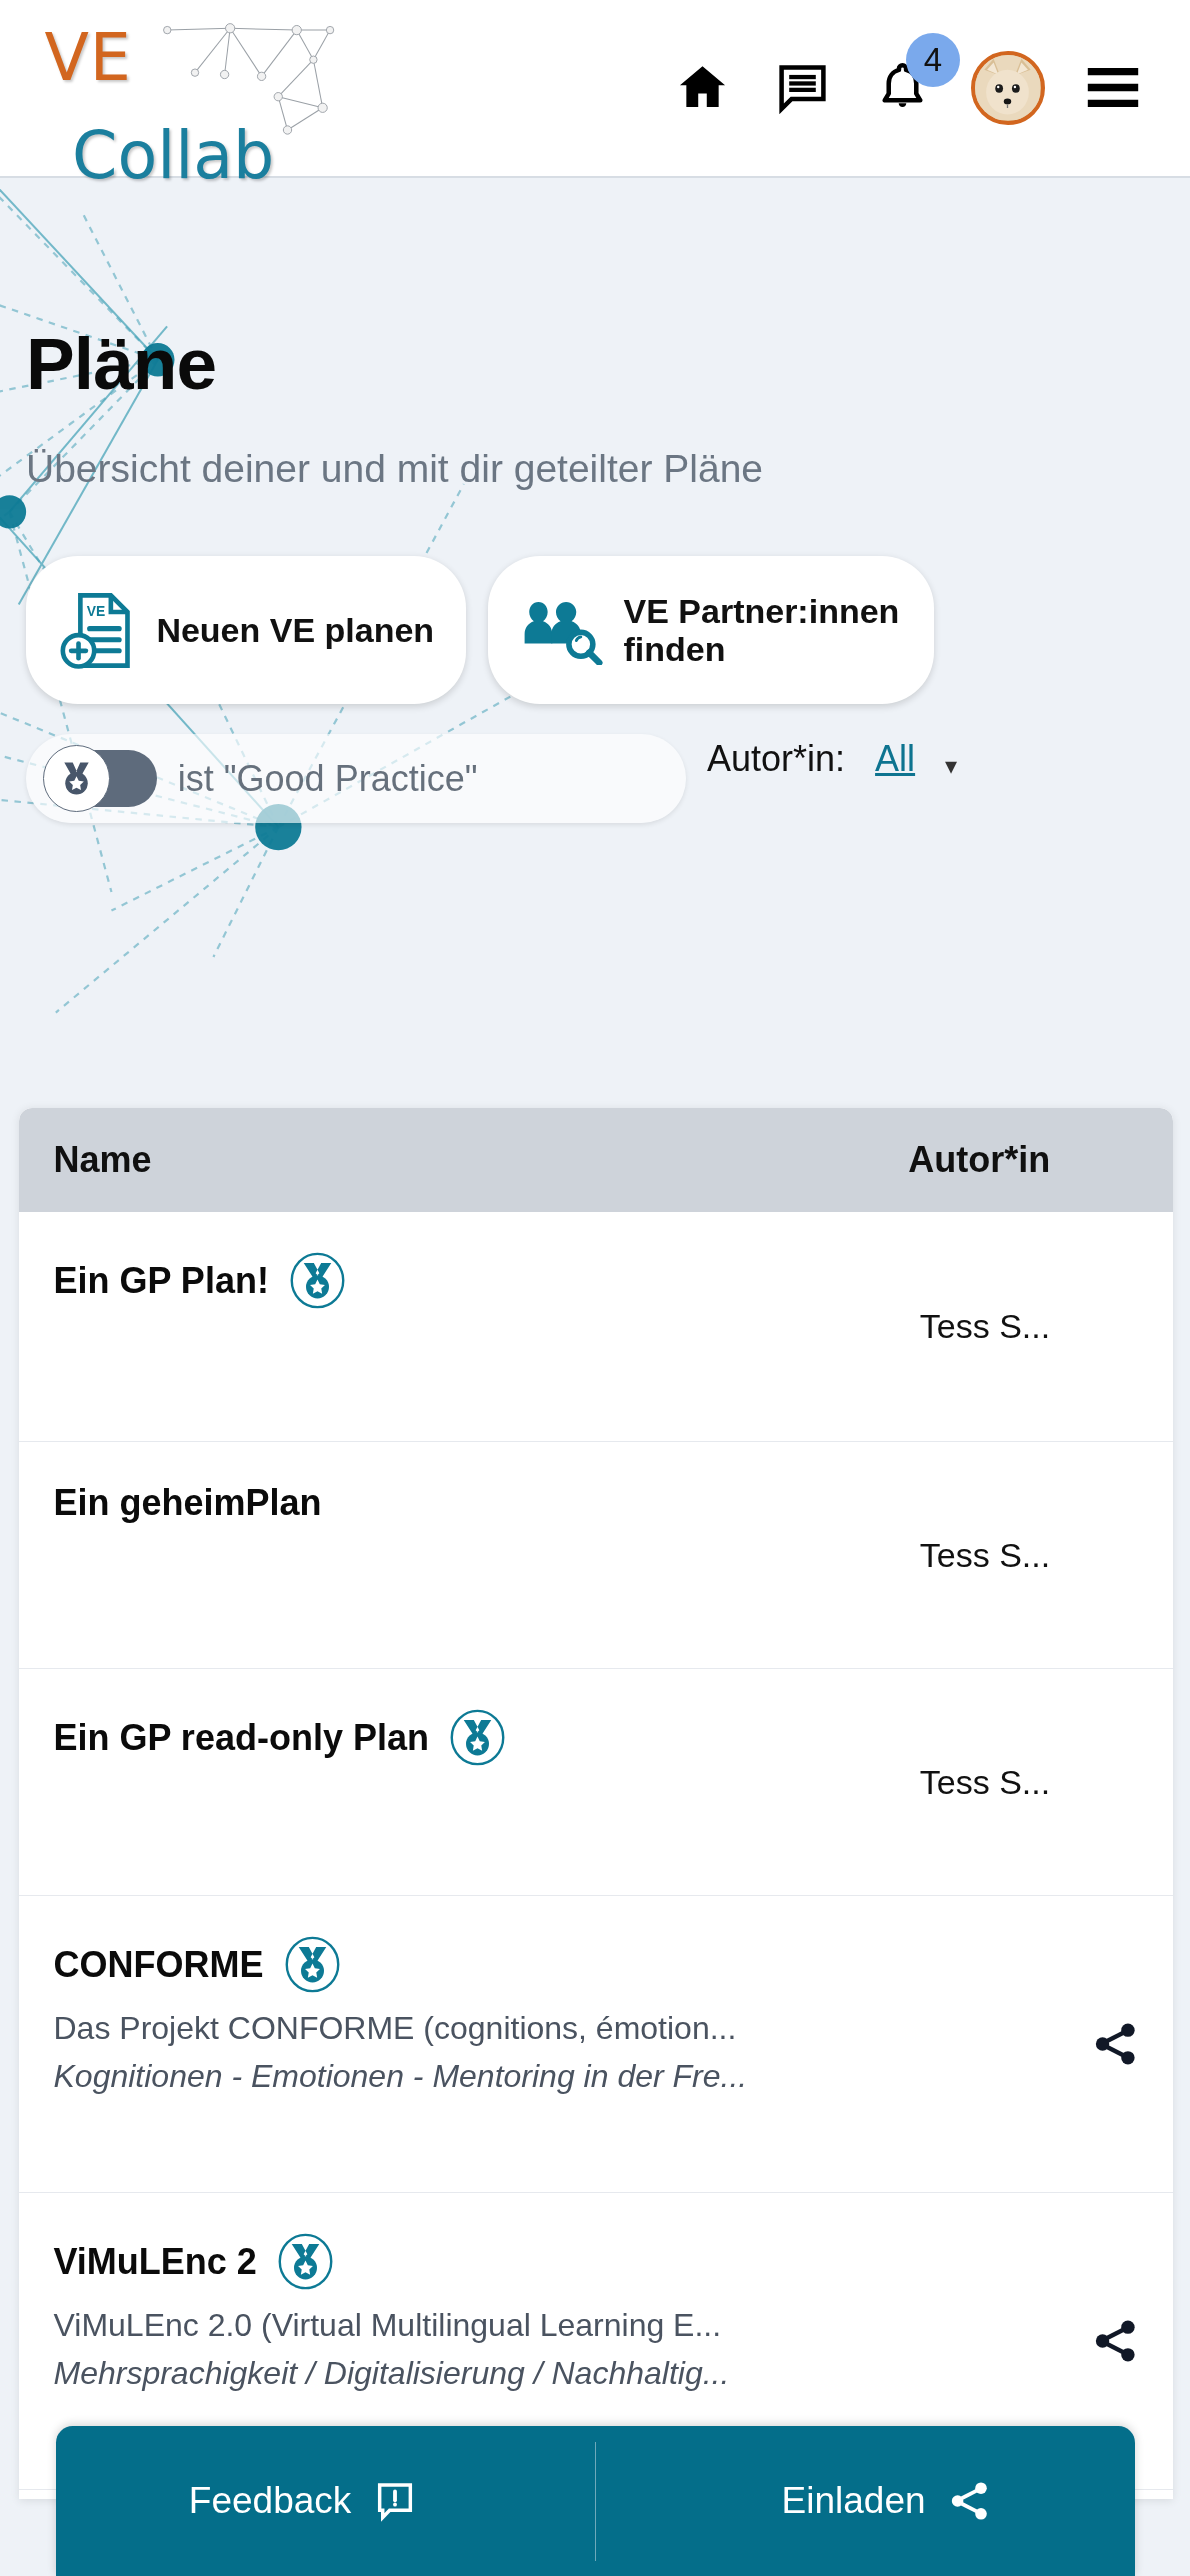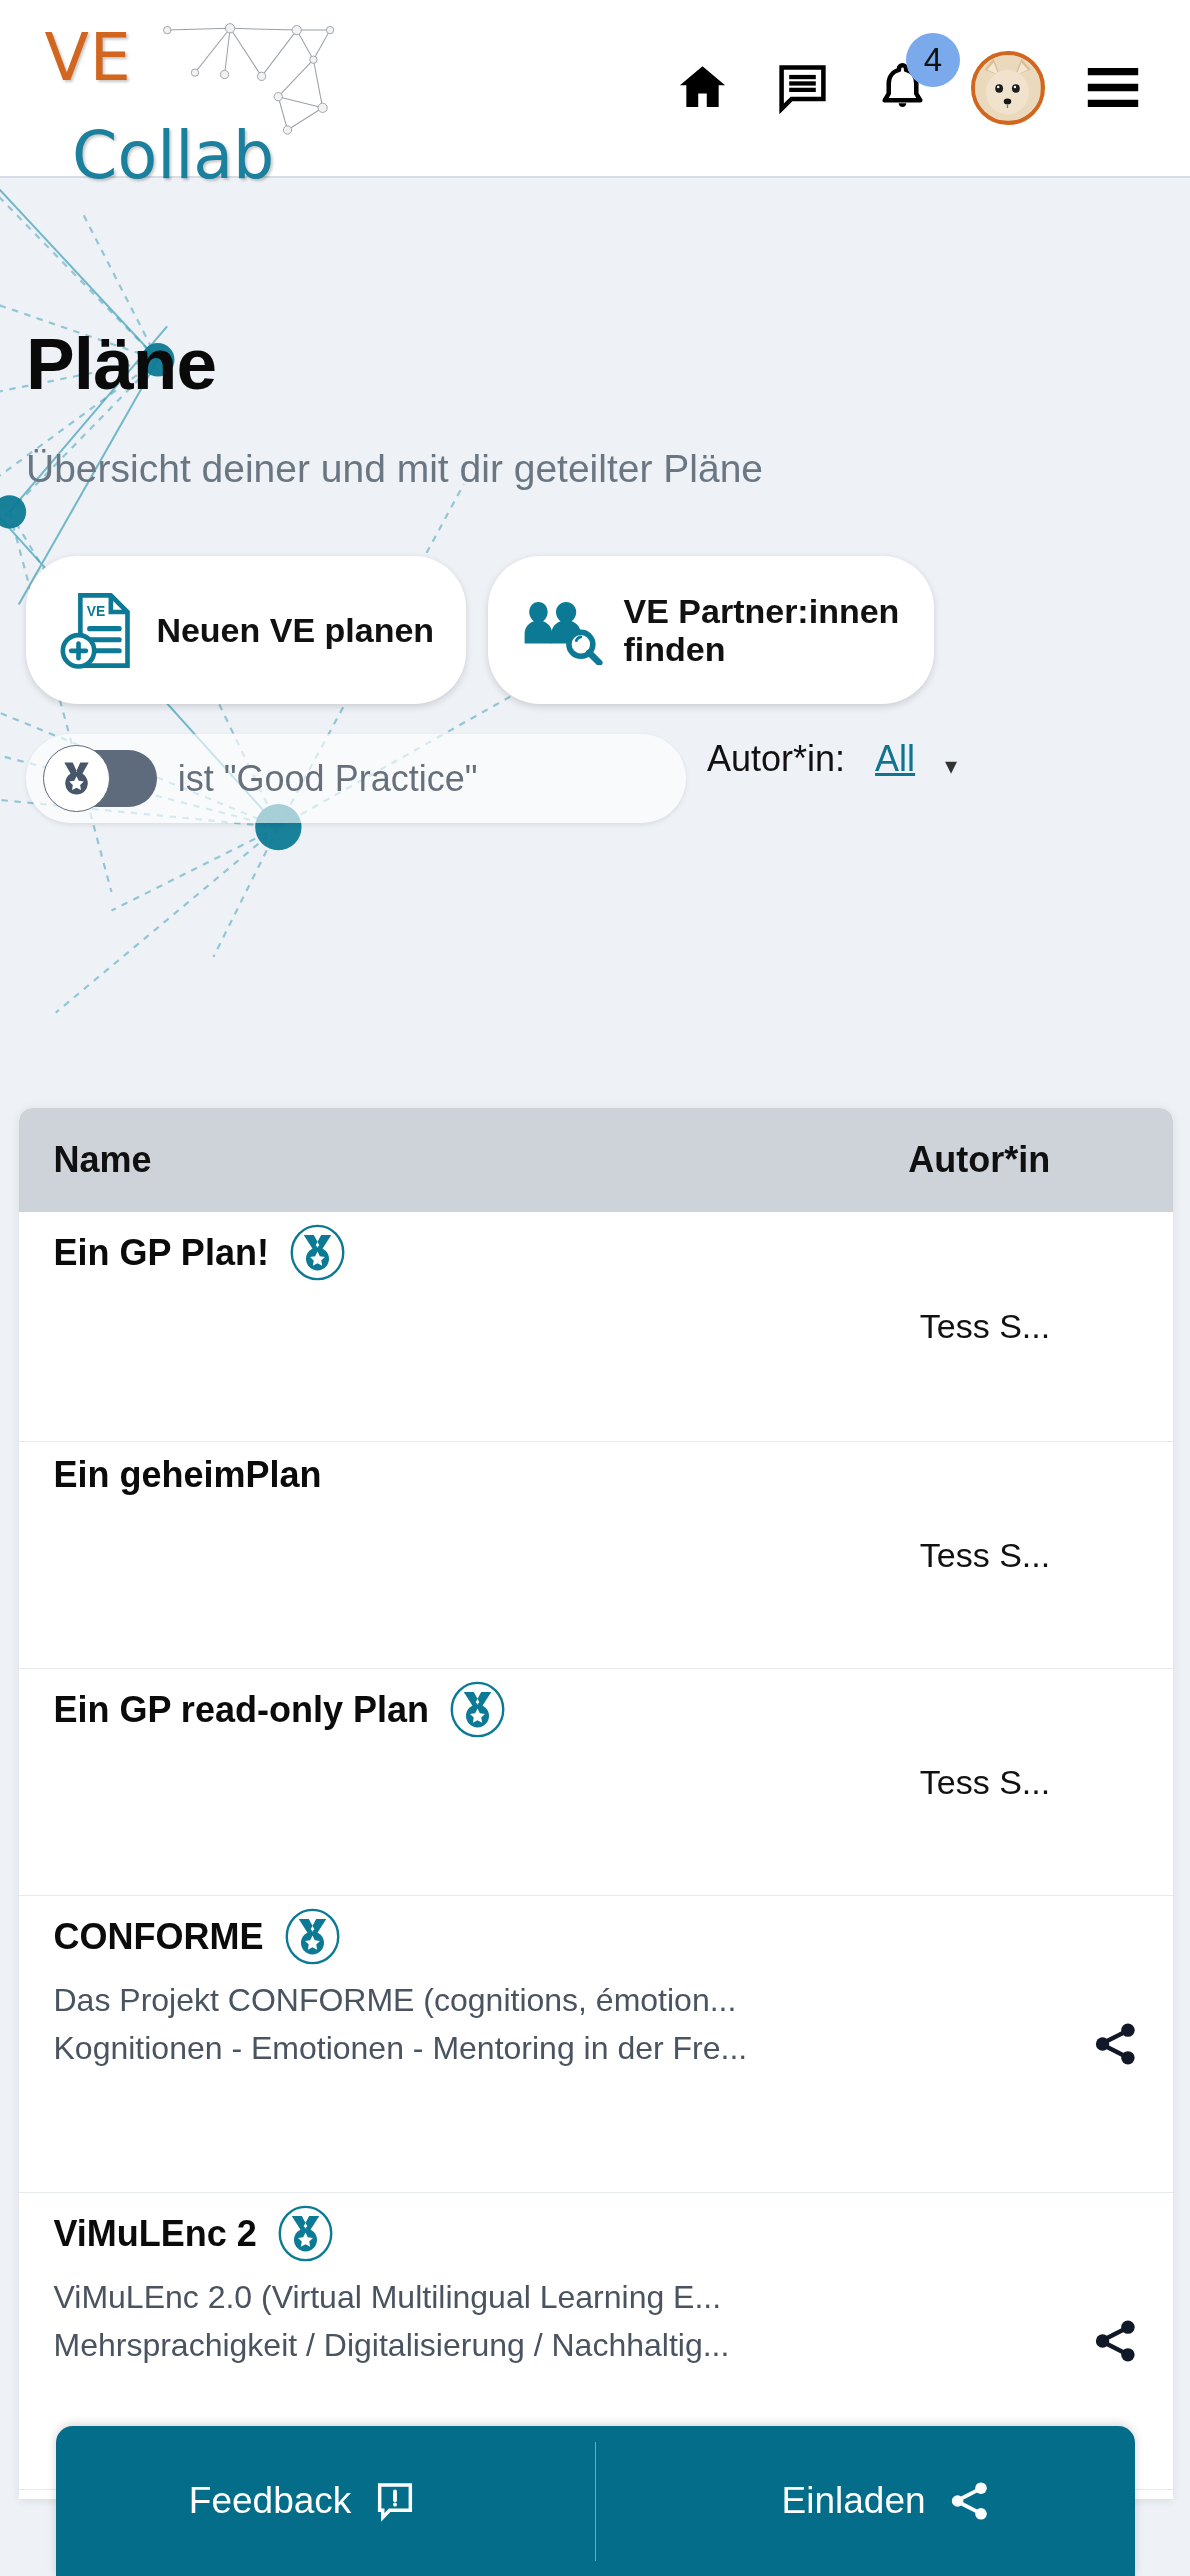--- a/index.html
+++ b/index.html
@@ -166,27 +166,27 @@
   }
   .th-name { flex: 1; padding-left: 35px; font-size: 36px; font-weight: bold; color: #101010; }
   .th-author { width: 278px; padding-right: 9.3px; text-align: right; font-size: 36px; font-weight: bold; color: #101010; }
 
   .trow {
     display: flex; align-items: flex-start;
     border-bottom: 1.9px solid #e6e9ee;
     min-height: 116px; cursor: pointer;
     position: relative;
   }
-  .td-name { flex: 1; padding: 12px 0 28px 35px; }
+  .td-name { flex: 1; padding: 40px 0 28px 35px; }
   .row-title {
     display: flex; align-items: center; gap: 20.4px;
     font-size: 36px; font-weight: bold; color: #0b0b0b;
   }
   .row-desc { margin-top: 16.7px; font-size: 32px; color: #4a5360; white-space: nowrap; }
-  .row-sub  { margin-top: 11px; font-size: 32px; color: #4a5360; white-space: nowrap; }
+  .row-sub  { margin-top: 11px; font-size: 32px; color: #4a5360; font-style: italic; white-space: nowrap; }
   .td-author {
     width: 278px; text-align: right; padding-right: 9.3px;
     font-size: 34px; color: #111;
     display: flex; align-items: center; justify-content: flex-end;
     align-self: stretch;
   }
   .td-share {
     width: 113px; display: flex; align-items: center; justify-content: center;
     align-self: stretch;
   }

